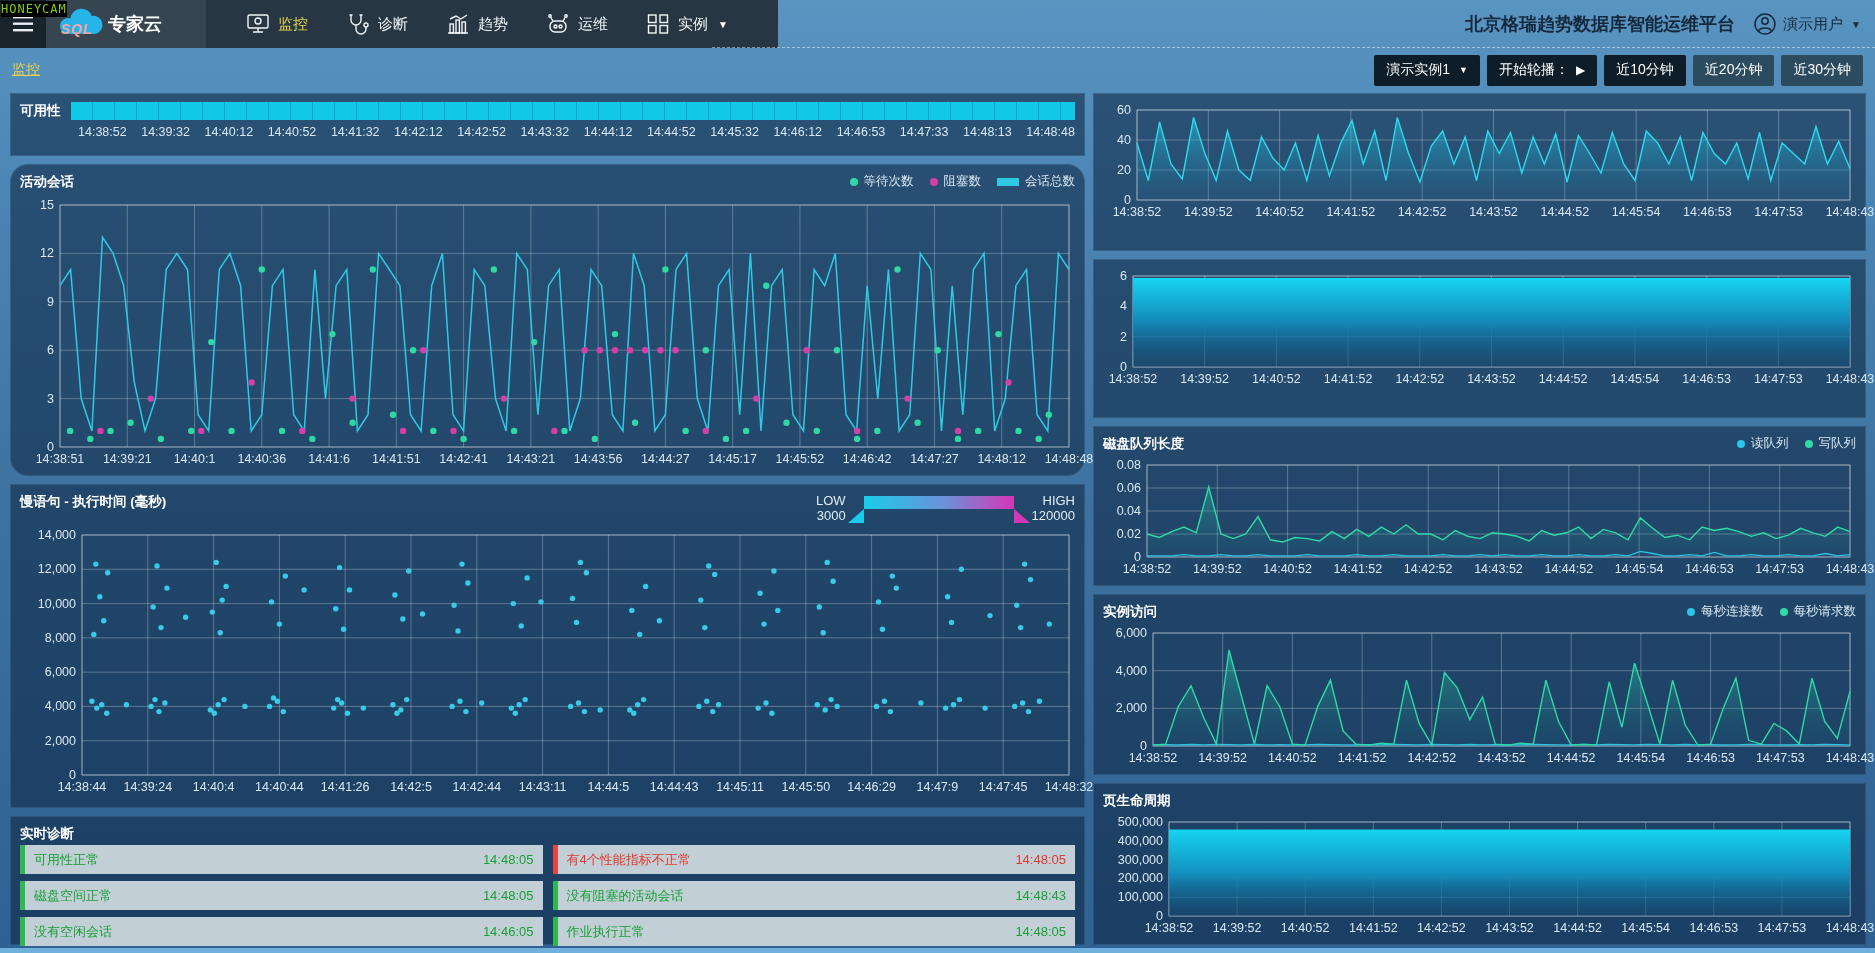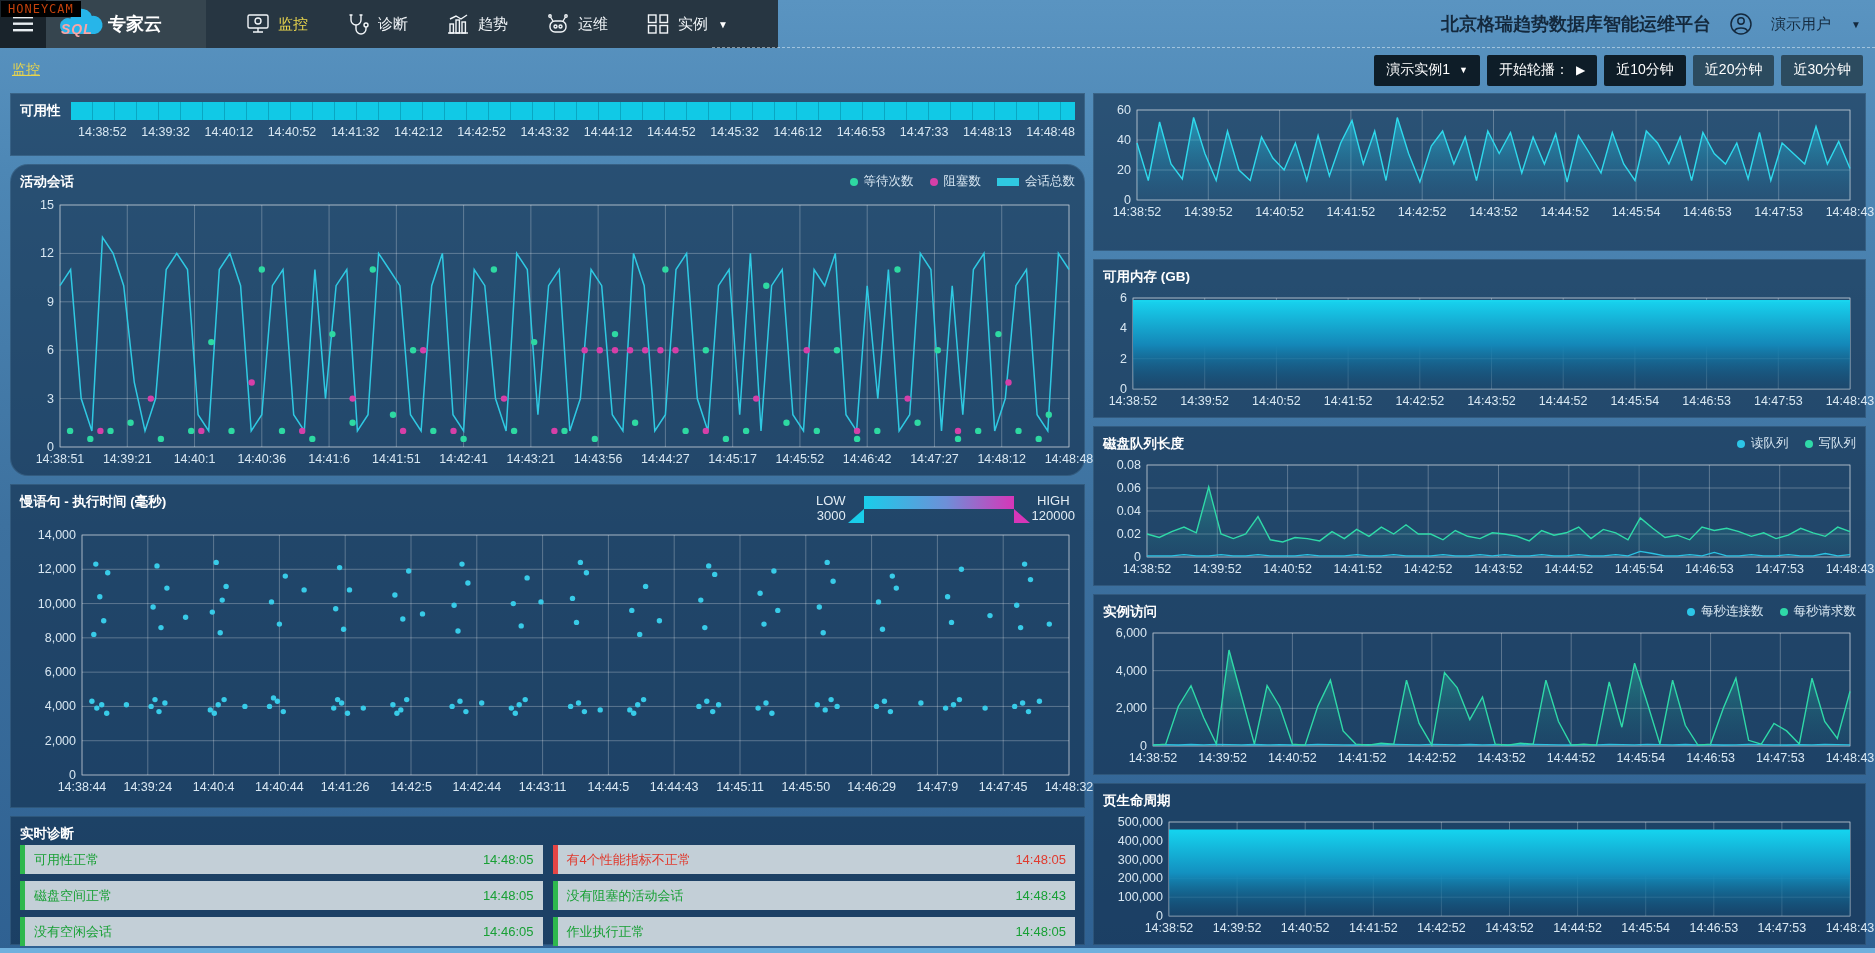--- a/index.html
+++ b/index.html
@@ -1,37 +1,37 @@
 <!DOCTYPE html>
 <html><head>
 <meta charset="utf-8">
 <style>
   html,body{margin:0;padding:0;background:#23425f;}
   *{box-sizing:border-box;}
   .stage{position:relative;width:1875px;height:953px;overflow:hidden;
     font-family:"Liberation Sans",sans-serif;color:#fff;
     background:linear-gradient(180deg,#5a94c1 0%,#4d87b5 18%,#3d719f 55%,#2f6192 100%);}
   
-  .watermark{position:absolute;top:1px;left:1px;z-index:50;background:#000;color:#c2410c;
-    font-family:"DejaVu Sans Mono",monospace;font-size:12px;padding:1px 7px;letter-spacing:1px;}
+  .watermark{position:absolute;top:1px;left:1px;z-index:50;background:#000;color:#84cc16;
+    font-family:"DejaVu Sans Mono",monospace;font-size:12px;padding:1px 0;letter-spacing:1px;}
   
   .navbar{position:absolute;top:0;left:0;width:100%;height:48px;display:flex;justify-content:space-between;}
   .nav-left{display:flex;align-items:stretch;background:#273642;padding-right:50px;}
   .hamburger{width:46px;background:#19232b;display:flex;align-items:center;justify-content:center;cursor:pointer;}
   .logo{width:160px;background:#36454f;display:flex;align-items:center;padding-left:8px;position:relative;}
   .logo-cloud{position:relative;width:52px;height:38px;}
   .logo-sql{position:absolute;left:7px;top:16px;font-size:14px;font-weight:bold;font-style:italic;letter-spacing:1px;color:#fca5a5;}
   .logo-suffix{font-size:18px;font-weight:bold;color:#fff;margin-left:2px;}
   .nav-items{display:flex;align-items:center;gap:38px;margin-left:40px;}
   .nav-item{display:flex;align-items:center;gap:8px;cursor:pointer;font-size:15px;color:#f2f6f9;}
   .nav-item.active .nav-label{color:#e8d44d;}
   .caret{font-size:10px;color:#fff;margin-left:2px;}
   .nav-right{display:flex;align-items:center;gap:18px;padding-right:14px;}
   .platform-title{font-size:18px;font-weight:bold;color:#14293d;}
-  .user{display:flex;align-items:center;gap:18px;color:#14293d;font-size:15px;cursor:pointer;}
+  .user{display:flex;align-items:center;gap:6px;color:#14293d;font-size:15px;cursor:pointer;}
   .user .caret{color:#14293d;}
   .nav-sep{position:absolute;top:47px;left:712px;right:0;border-top:1px dashed rgba(235,245,252,.5);}
   
   .toolbar{position:absolute;top:48px;left:0;width:100%;height:44px;display:flex;align-items:center;
     justify-content:space-between;padding:0 12px;}
   .breadcrumb{color:#e8d44d;font-size:14px;text-decoration:underline;cursor:pointer;}
   .toolbar-buttons{display:flex;align-items:center;gap:7px;}
   .tbtn{height:31px;border:none;border-radius:2px;color:#fff;font-size:14px;padding:0 12px;cursor:pointer;
     background:#0e1d28;display:flex;align-items:center;gap:7px;font-family:inherit;}
   .tbtn.light{background:#2c4b5f;}
@@ -51,21 +51,21 @@
   svg text{font-family:"Liberation Sans",sans-serif;}
   
   .avail-row{display:flex;align-items:center;gap:10px;}
   .avail-row h3{margin:0;font-size:13.5px;white-space:nowrap;}
   .avail-bar{flex:1;height:18px;}
   .avail-times{display:flex;justify-content:space-between;margin-left:58px;margin-top:5px;
     font-size:12.5px;color:#d8e7f2;}
   
   .grad-legend{display:flex;align-items:flex-start;gap:8px;font-size:13px;color:#e2ecf4;line-height:15px;}
   .gl-labels{display:flex;flex-direction:column;}
-  .gl-labels.right{align-items:center;}
+  .gl-labels.right{align-items:flex-end;}
   .gl-labels.left{align-items:flex-end;}
   .gl-mid{position:relative;width:170px;height:30px;}
   .gl-bar{position:absolute;left:10px;top:3px;width:150px;height:13px;
     background:linear-gradient(90deg,#19cdea 0%,#6e8fd8 55%,#d636b8 100%);}
   .gl-tri{position:absolute;width:0;height:0;}
   .gl-tri.low{left:-6px;top:16px;border-left:16px solid transparent;border-bottom:14px solid #19cdea;}
   .gl-tri.high{right:-6px;top:16px;border-right:16px solid transparent;border-bottom:14px solid #d636b8;}
   
   .diag-grid{display:grid;grid-template-columns:1fr 1fr;column-gap:10px;row-gap:7px;}
   .diag-item{height:29px;background:#c3cfd7;display:flex;align-items:center;justify-content:space-between;
@@ -622,23 +622,20 @@
         <text x="28" y="42" fill="#d8e7f2" font-size="12.5" text-anchor="end">40</text>
         <line x1="34" y1="8" x2="747" y2="8" stroke="rgba(255,255,255,.27)" stroke-width="1"></line>
         <text x="28" y="12" fill="#d8e7f2" font-size="12.5" text-anchor="end">60</text>
         <rect x="34" y="8" width="713" height="90" fill="none" stroke="rgba(255,255,255,.4)"></rect>
         <path d="M34.0 41.0L45.3 78.5L56.6 20.0L68.0 62.0L79.3 77.0L90.6 15.5L101.9 51.5L113.2 78.5L124.5 29.0L135.9 68.0L147.2 78.5L158.5 35.0L169.8 56.0L181.1 68.0L192.4 41.0L203.8 78.5L215.1 33.5L226.4 74.0L237.7 41.0L249.0 18.5L260.3 62.0L271.7 29.0L283.0 78.5L294.3 15.5L305.6 51.5L316.9 80.0L328.3 44.0L339.6 29.0L350.9 62.0L362.2 35.0L373.5 78.5L384.8 29.0L396.2 51.5L407.5 30.5L418.8 71.0L430.1 35.0L441.4 62.0L452.7 32.0L464.1 80.0L475.4 33.5L486.7 51.5L498.0 71.0L509.3 30.5L520.7 62.0L532.0 78.5L543.3 29.0L554.6 41.0L565.9 62.0L577.2 35.0L588.6 78.5L599.9 30.5L611.2 51.5L622.5 62.0L633.8 41.0L645.1 77.0L656.5 30.5L667.8 78.5L679.1 41.0L690.4 51.5L701.7 62.0L713.0 24.5L724.4 62.0L735.7 39.5L747.0 66.5L747 98L34 98Z" fill="url(#g1)"></path>
         <polyline points="34.0,41.0 45.3,78.5 56.6,20.0 68.0,62.0 79.3,77.0 90.6,15.5 101.9,51.5 113.2,78.5 124.5,29.0 135.9,68.0 147.2,78.5 158.5,35.0 169.8,56.0 181.1,68.0 192.4,41.0 203.8,78.5 215.1,33.5 226.4,74.0 237.7,41.0 249.0,18.5 260.3,62.0 271.7,29.0 283.0,78.5 294.3,15.5 305.6,51.5 316.9,80.0 328.3,44.0 339.6,29.0 350.9,62.0 362.2,35.0 373.5,78.5 384.8,29.0 396.2,51.5 407.5,30.5 418.8,71.0 430.1,35.0 441.4,62.0 452.7,32.0 464.1,80.0 475.4,33.5 486.7,51.5 498.0,71.0 509.3,30.5 520.7,62.0 532.0,78.5 543.3,29.0 554.6,41.0 565.9,62.0 577.2,35.0 588.6,78.5 599.9,30.5 611.2,51.5 622.5,62.0 633.8,41.0 645.1,77.0 656.5,30.5 667.8,78.5 679.1,41.0 690.4,51.5 701.7,62.0 713.0,24.5 724.4,62.0 735.7,39.5 747.0,66.5" fill="none" stroke="#2fd9ec" stroke-width="1.4"></polyline>
       </svg>
   </section>
 
   <section class="panel" style="left:1093px;top:259px;width:773px;height:159px;">
-    <div class="ph" style="height:22px;">
-        <h3>可用内存 (GB)</h3>
-      </div>
     <svg width="753" height="119" style="overflow:visible">
         <defs>
           <linearGradient id="g2" x1="0" y1="0" x2="0" y2="1">
             <stop offset="0%" stop-color="#17d2ee"></stop>
             <stop offset="50%" stop-color="#1487b8"></stop>
             <stop offset="100%" stop-color="rgba(16,70,110,0.35)"></stop>
           </linearGradient>
         </defs>
         <line x1="30" y1="8" x2="30" y2="99" stroke="rgba(255,255,255,.27)" stroke-width="1"></line>
         <text x="30" y="115" fill="#d8e7f2" font-size="12.5" text-anchor="middle">14:38:52</text>

